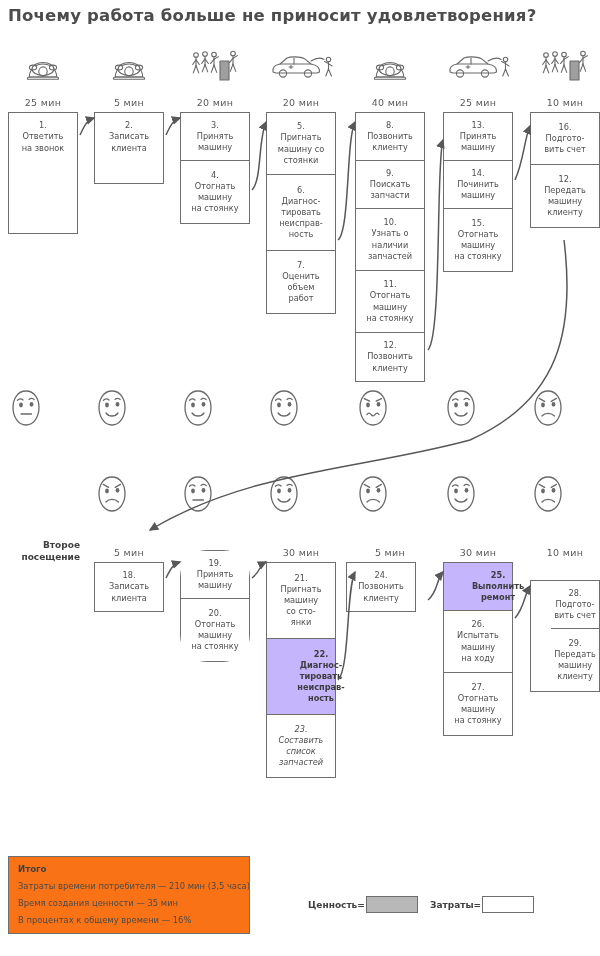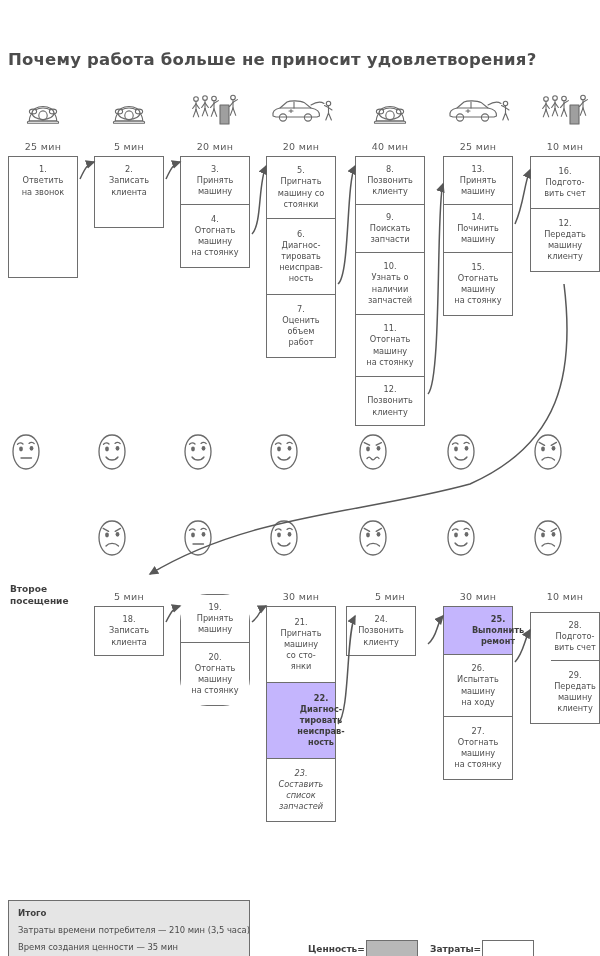--- a/index.html
+++ b/index.html
@@ -13,21 +13,20 @@
     position: relative;
     font-family: "DejaVu Sans", sans-serif;
     color: #4a4a4a;
     overflow: hidden;
   }
   #stage {
     position: absolute;
     left: 0; top: 0;
     width: 600px;
     height: 688px;
-    margin-top: 44px;
   }
   .title {
     position: absolute;
     left: 8px;
     top: 6px;
     font-family: "DejaVu Sans", sans-serif;
     font-size: 16.5px;
     font-weight: bold;
     color: #4c4c4c;
     letter-spacing: 0.2px;
@@ -88,35 +87,35 @@
   .face {
     position: absolute;
     width: 34px;
     height: 40px;
   }
   .second-visit-label {
     position: absolute;
     font-size: 9px;
     font-weight: bold;
     color: #3f3f3f;
-    text-align: left;
+    text-align: right;
     line-height: 1.3;
     width: 70px;
     font-family: "DejaVu Sans", sans-serif;
   }
   .summary-box {
     position: absolute;
     left: 8px;
     top: 856px;
     width: 242px;
     height: 78px;
     border: 1.4px solid #6e6e6e;
     box-sizing: border-box;
     padding: 7px 9px 0 9px;
-    background: #e5e5e5;
+    background: #f97316;
   }
   .summary-box .s-title {
     font-size: 8.6px;
     font-weight: bold;
     color: #3f3f3f;
     margin-bottom: 7px;
   }
   .summary-box .s-line {
     font-size: 8.4px;
     color: #4a4a4a;
@@ -510,21 +509,21 @@
         <div class="cell value" style="height:48px">
           <div><span class="num">25.</span><span>Выполнить</span><br><span>ремонт</span></div>
         </div>
         <div class="cell" style="height:62px">
           <div><span class="num">26.</span><span>Испытать</span><br><span>машину</span><br><span>на ходу</span></div>
         </div>
         <div class="cell" style="height:62px">
           <div><span class="num">27.</span><span>Отогнать</span><br><span>машину</span><br><span>на стоянку</span></div>
         </div>
       </div>
-      <div class="stack" style="left: 530px; top: 568px; padding-left: 20px;">
+      <div class="stack" style="left: 530px; top: 580px; padding-left: 20px;">
         <div class="cell" style="height:48px">
           <div><span class="num">28.</span><span>Подгото-</span><br><span>вить счет</span></div>
         </div>
         <div class="cell" style="height:62px">
           <div><span class="num">29.</span><span>Передать</span><br><span>машину</span><br><span>клиенту</span></div>
         </div>
       </div>
     </div>
 
   <div class="summary-box">

